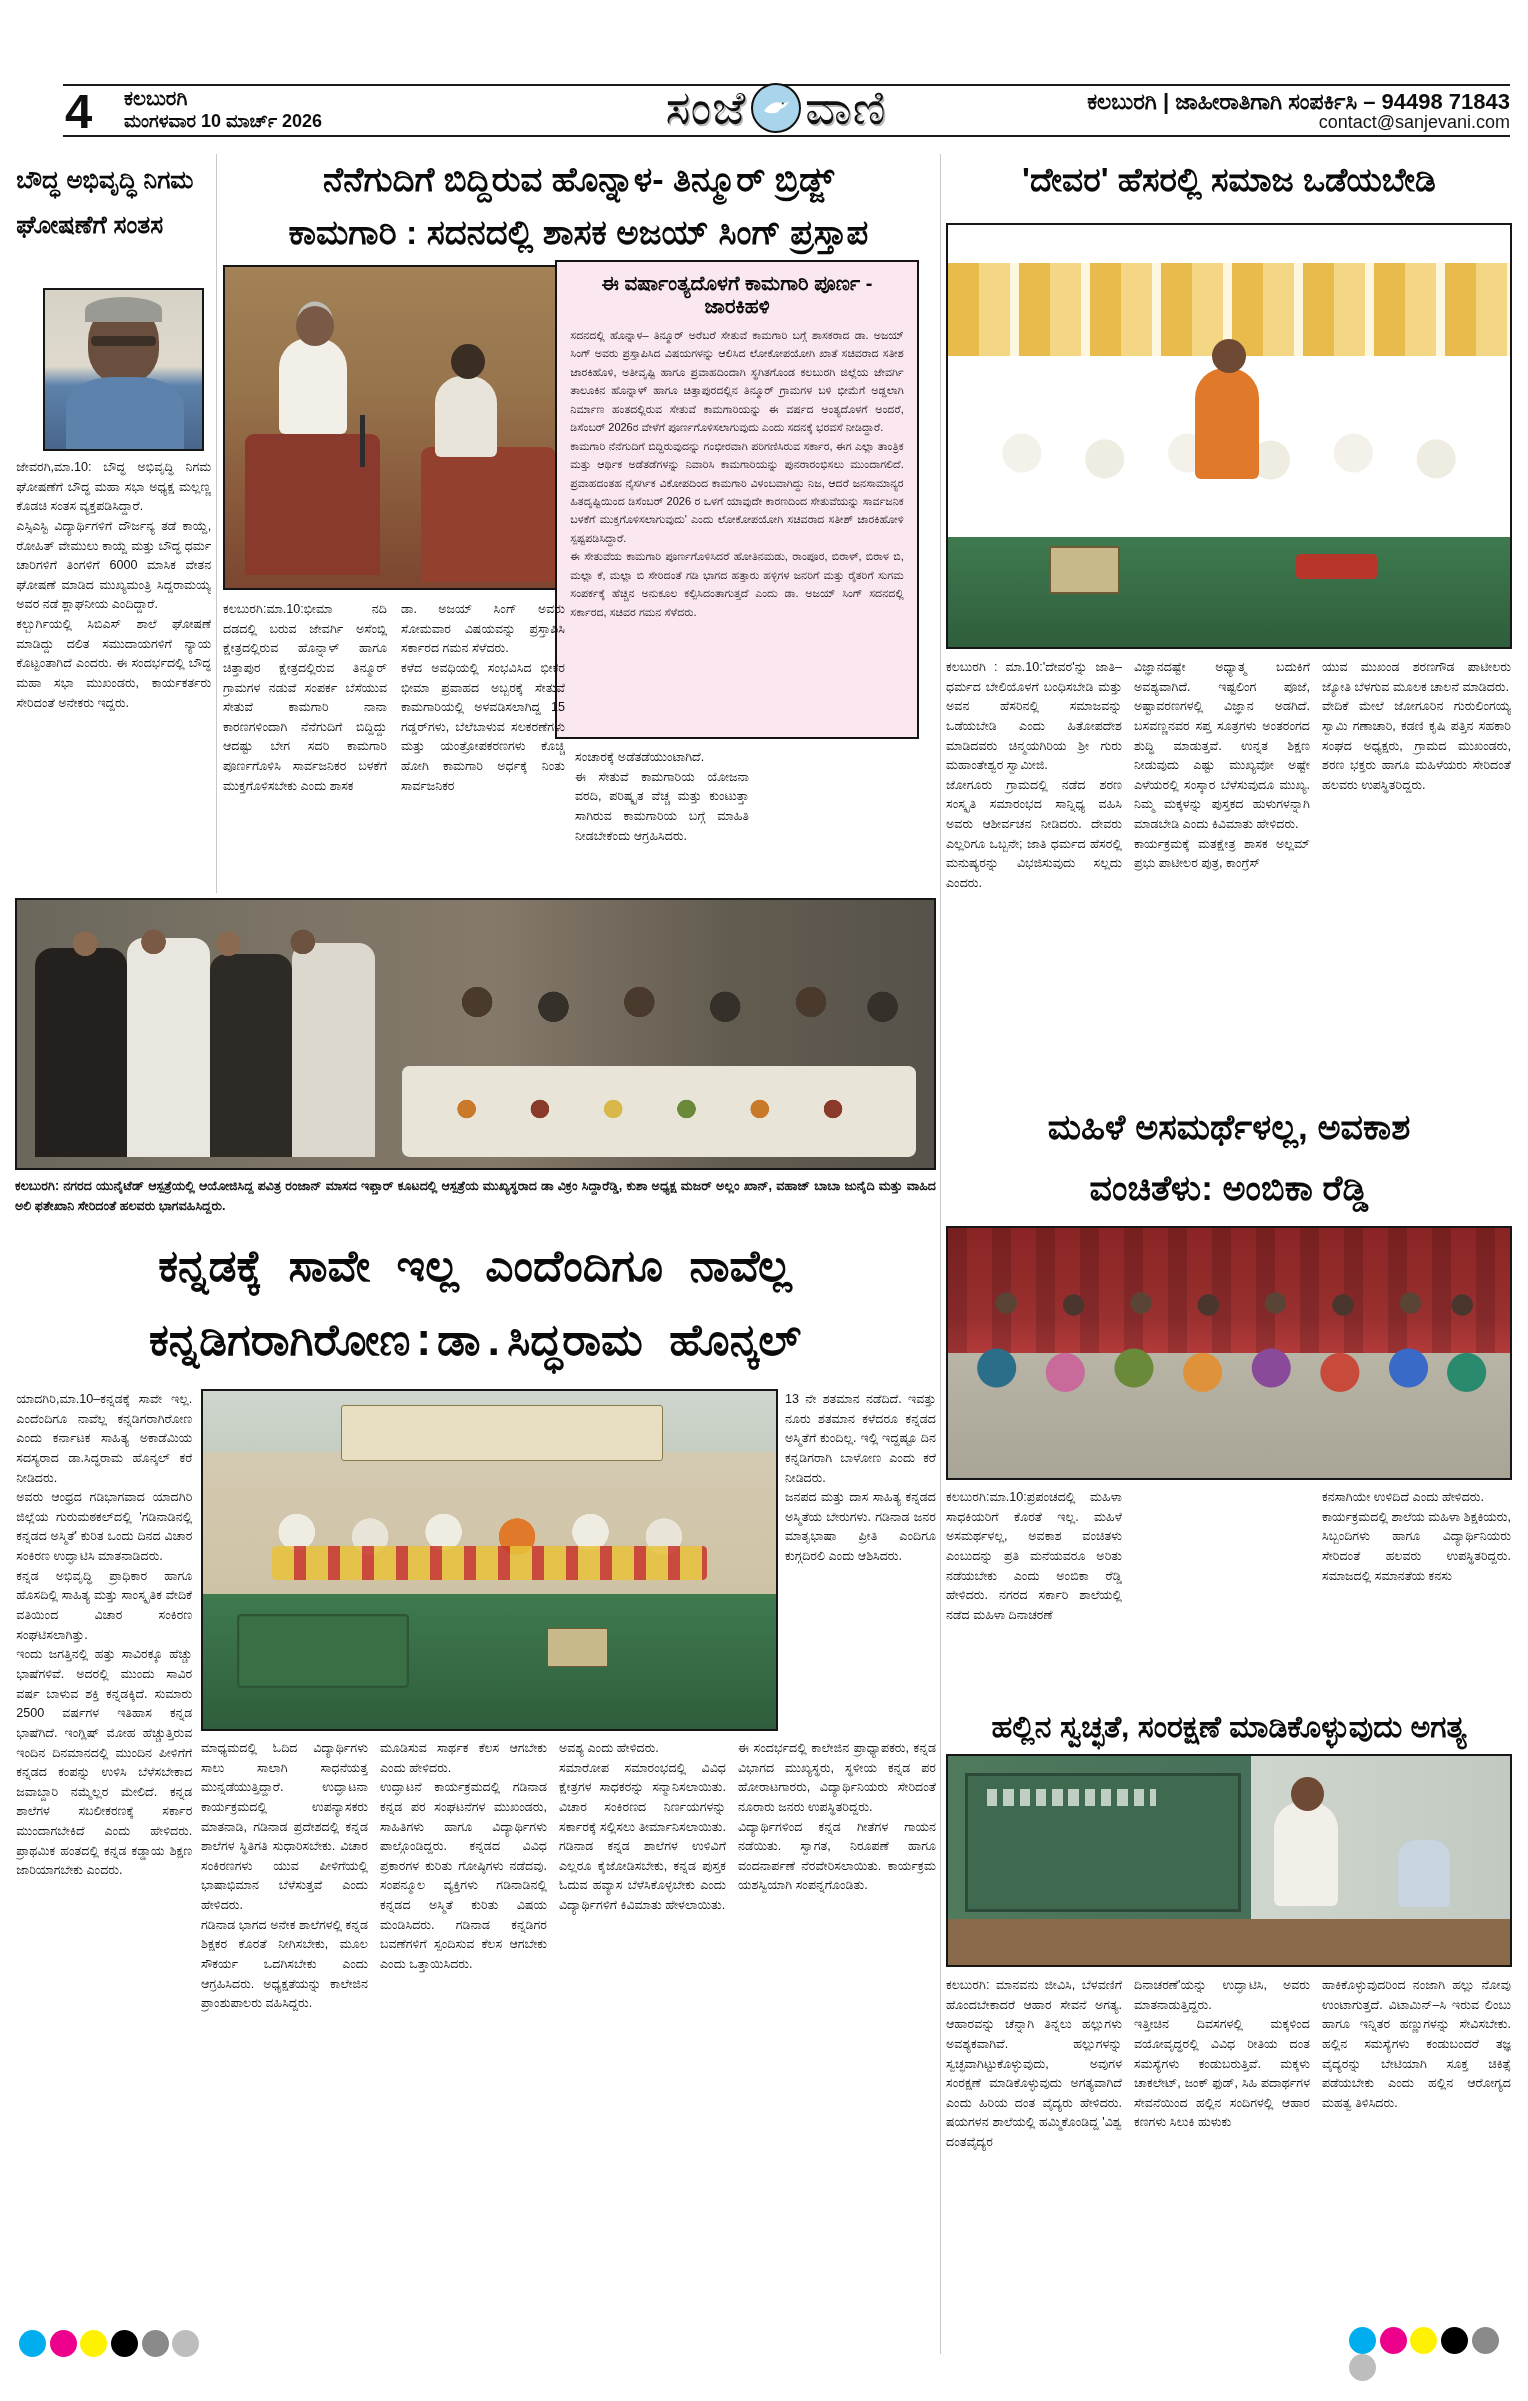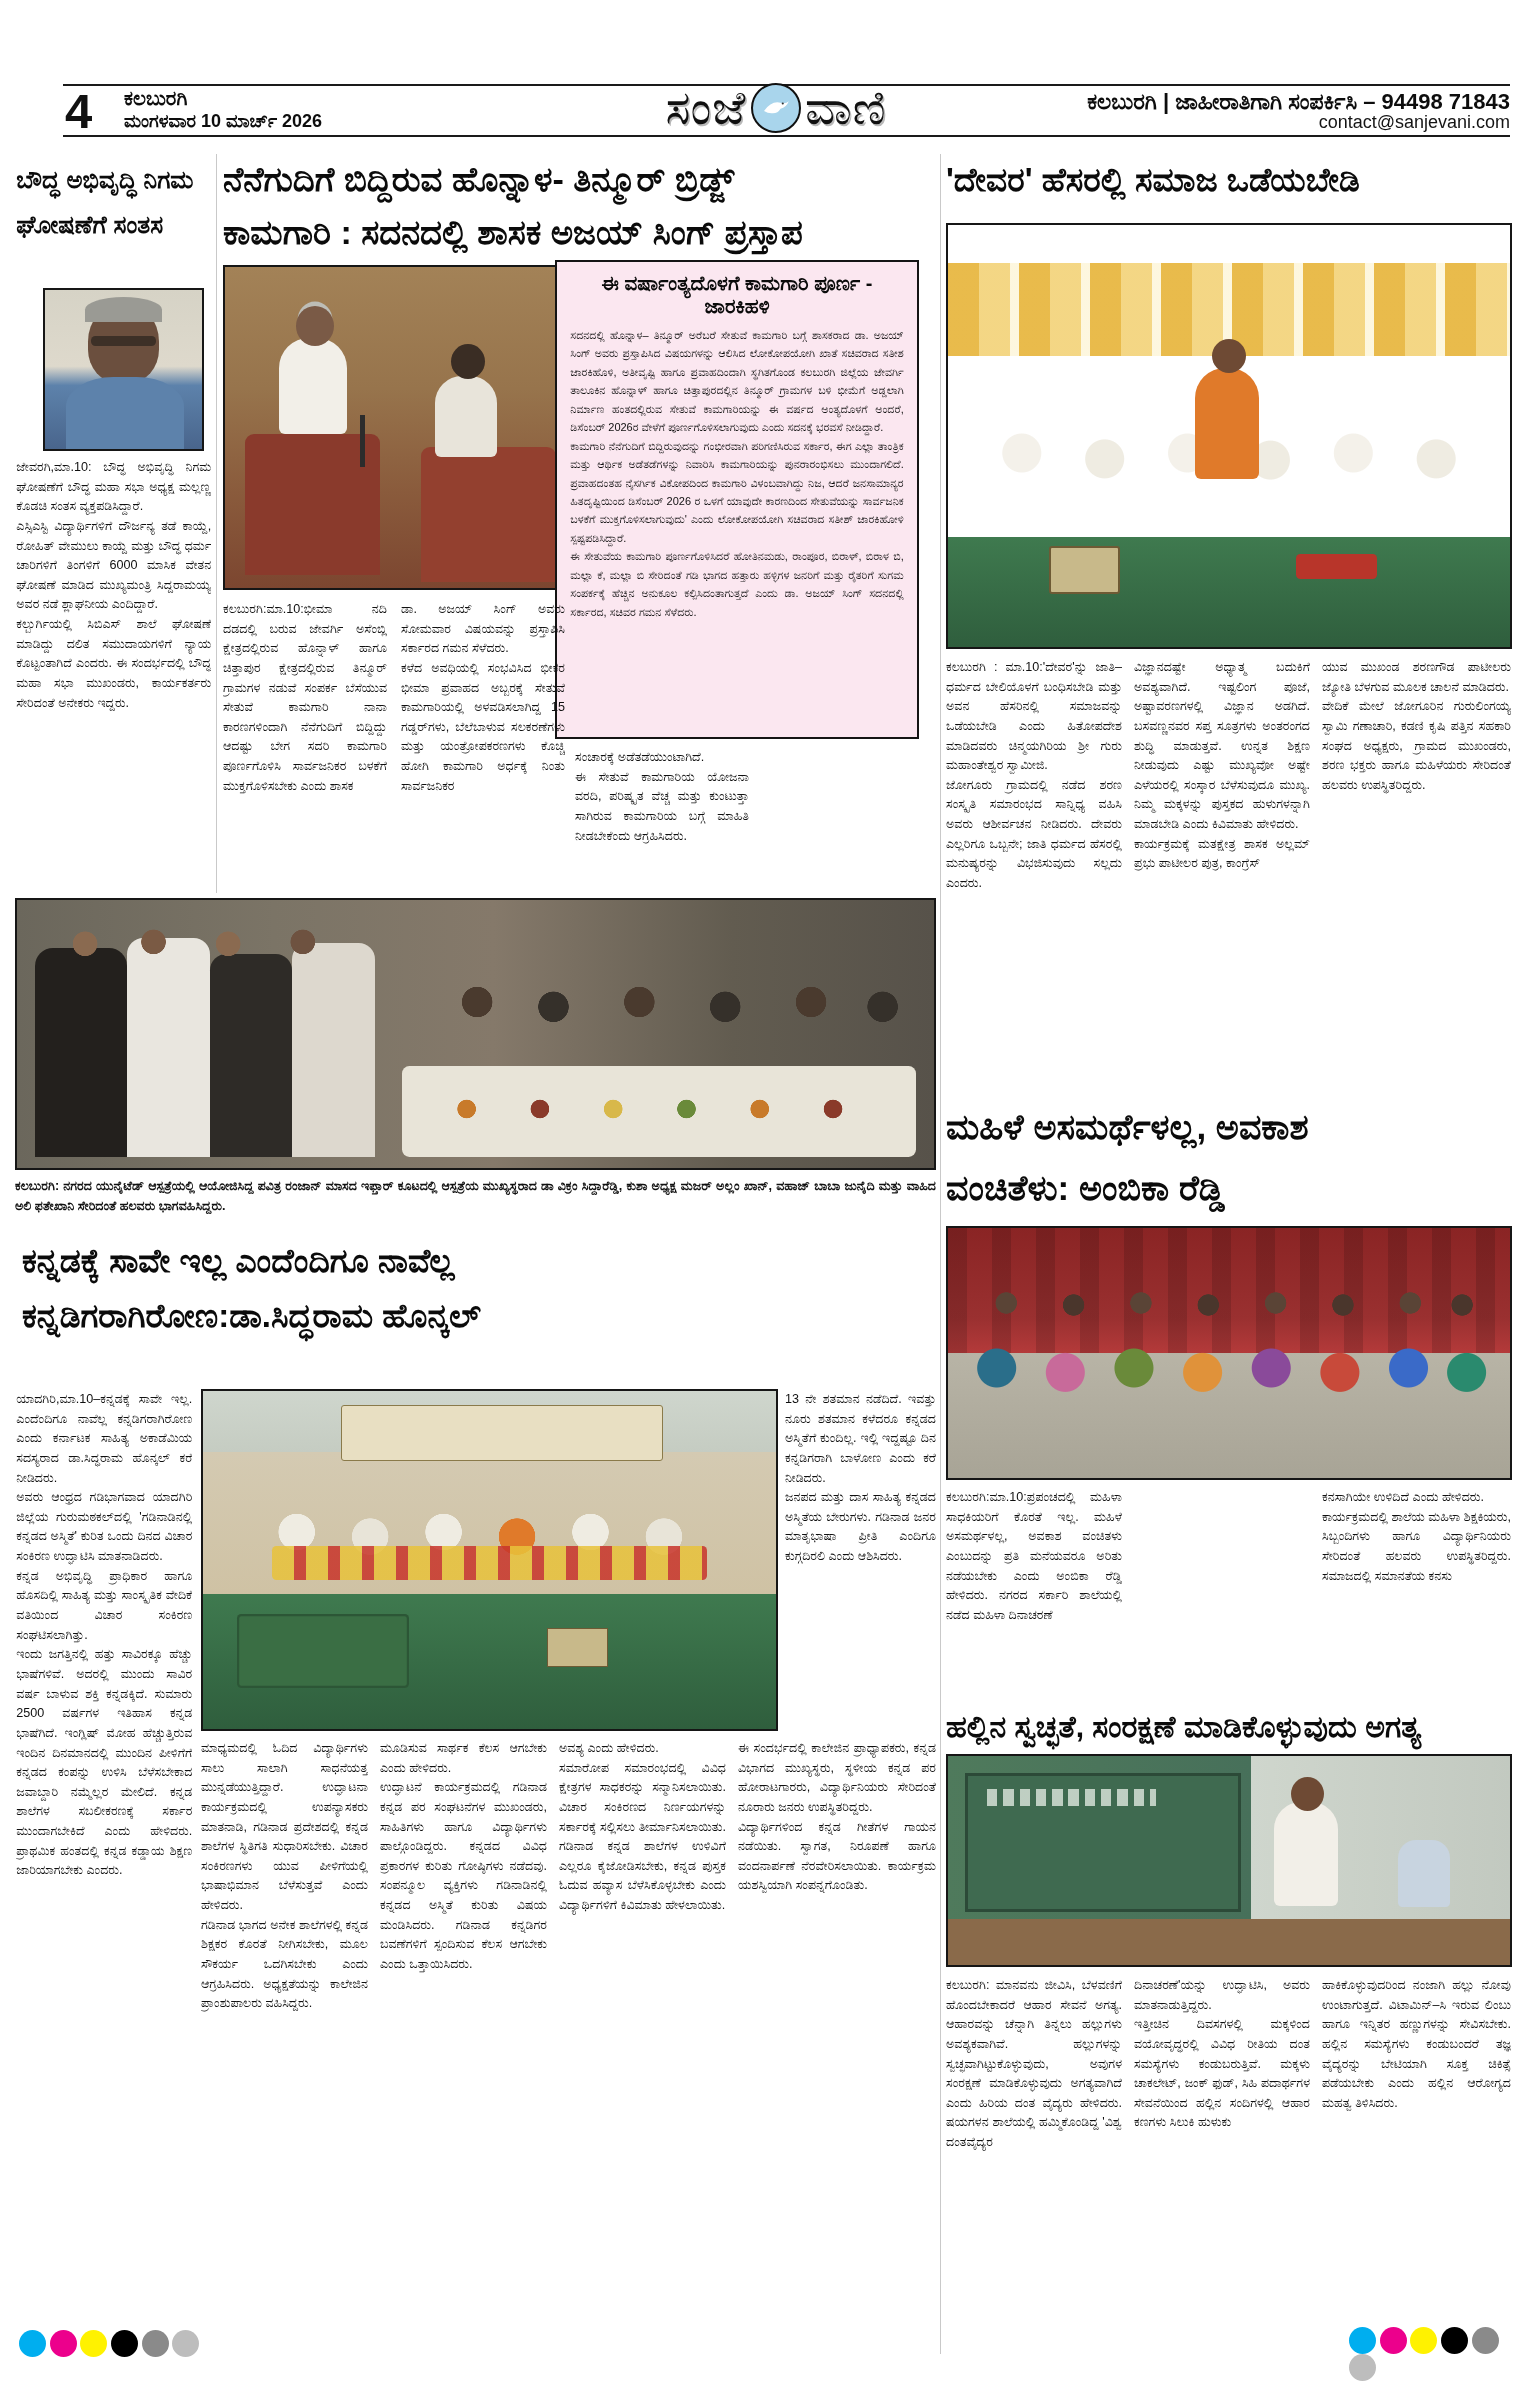--- a/index.html
+++ b/index.html
@@ -1,20 +1,20 @@
 <!DOCTYPE html>
 <html style="font-size:12px"><head>
 <meta charset="utf-8">
 <style>
   html,body{margin:0;padding:0;background:#e8e8e8;}
   .page{position:relative;width:1528px;height:2401px;background:#ffffff;
         font-family:"Liberation Sans",sans-serif;color:#111;overflow:hidden;}
   .abs{position:absolute;}
   .rule{position:absolute;background:#1a1a1a;}
-  .headline{position:absolute;font-weight:800;color:#0b0b0b;white-space:pre-line;}
+  .headline{position:absolute;font-weight:800;color:#0b0b0b;text-align:center;white-space:pre-line;}
   .body-text{position:absolute;font-size:12.6px;line-height:1.56;text-align:justify;
              white-space:pre-line;overflow:hidden;color:#101010;}
   .caption{position:absolute;font-size:12.6px;line-height:1.55;font-weight:700;
            text-align:justify;overflow:hidden;color:#101010;white-space:pre-line;}
   .photo{position:absolute;border:2.2px solid #161616;overflow:hidden;box-sizing:border-box;}
   .fg{position:absolute;}
   .col-rule{position:absolute;width:0.7px;background:#c9c9c9;}
   .masthead{position:absolute;display:flex;align-items:center;justify-content:center;gap:4.4px;}
   .mast-text{font-size:47px;font-weight:400;color:#101010;letter-spacing:0.7px;
              text-shadow:1.5px 1.5px 0 #b9b9b9;}
@@ -120,21 +120,21 @@
     <div class="fg" style="left:21%;top:20%;width:9%;height:76%;background:#2e2b27;border-radius:16.3px 16.3px 0 0;"></div>
     <div class="fg" style="left:30%;top:16%;width:9%;height:80%;background:#ddd8ce;border-radius:16.3px 16.3px 0 0;"></div>
     <div class="fg" style="left:4%;top:8%;width:34%;height:14%;background:radial-gradient(circle at 10% 60%,#8a6a50 0 12px,transparent 12.6px),radial-gradient(circle at 32% 55%,#7a5a44 0 12px,transparent 12.6px),radial-gradient(circle at 56% 60%,#8a6a50 0 12px,transparent 12.6px),radial-gradient(circle at 80% 55%,#6e5240 0 12px,transparent 12.6px);"></div>
     <div class="fg" style="left:42%;top:62%;width:56%;height:34%;background:#e8e4d8;border-radius:7.4px;"></div>
     <div class="fg" style="left:45%;top:68%;width:50%;height:20%;background:radial-gradient(circle at 8% 50%,#c87a2a 0 9px,transparent 9.6px),radial-gradient(circle at 24% 50%,#8a3a2a 0 9px,transparent 9.6px),radial-gradient(circle at 40% 50%,#d8b84a 0 9px,transparent 9.6px),radial-gradient(circle at 56% 50%,#6a8a3a 0 9px,transparent 9.6px),radial-gradient(circle at 72% 50%,#c87a2a 0 9px,transparent 9.6px),radial-gradient(circle at 88% 50%,#8a3a2a 0 9px,transparent 9.6px);"></div>
     <div class="fg" style="left:46%;top:26%;width:52%;height:30%;background:radial-gradient(circle at 8% 40%,#4a3a2e 0 15px,transparent 15.5px),radial-gradient(circle at 24% 46%,#35302a 0 15px,transparent 15.5px),radial-gradient(circle at 42% 40%,#4a3a2e 0 15px,transparent 15.5px),radial-gradient(circle at 60% 46%,#35302a 0 15px,transparent 15.5px),radial-gradient(circle at 78% 40%,#4a3a2e 0 15px,transparent 15.5px),radial-gradient(circle at 93% 46%,#35302a 0 15px,transparent 15.5px);"></div>
   </div>
 
   <div class="caption" style="left:15px;top:1177px;width:921px;height:47px;font-weight:600;">ಕಲಬುರಗಿ: ನಗರದ ಯುನೈಟೆಡ್ ಆಸ್ಪತ್ರೆಯಲ್ಲಿ ಆಯೋಜಿಸಿದ್ದ ಪವಿತ್ರ ರಂಜಾನ್ ಮಾಸದ ಇಫ್ತಾರ್ ಕೂಟದಲ್ಲಿ ಆಸ್ಪತ್ರೆಯ ಮುಖ್ಯಸ್ಥರಾದ ಡಾ ವಿಕ್ರಂ ಸಿದ್ದಾರೆಡ್ಡಿ, ಕುಶಾ ಅಧ್ಯಕ್ಷ ಮಜರ್ ಅಲ್ಲಂ ಖಾನ್, ವಹಾಜ್ ಬಾಬಾ ಜುನೈದಿ ಮತ್ತು ವಾಹಿದ ಅಲಿ ಫತೇಖಾನಿ ಸೇರಿದಂತೆ ಹಲವರು ಭಾಗವಹಿಸಿದ್ದರು.</div>
 
-  <div class="headline" style="left:22px;top:1233px;width:906px;font-size:33px;line-height:1.68;font-weight:900;">ಕನ್ನಡಕ್ಕೆ ಸಾವೇ ಇಲ್ಲ ಎಂದೆಂದಿಗೂ ನಾವೆಲ್ಲ
+  <div class="headline" style="left:22px;top:1233px;width:906px;font-size:44px;line-height:1.68;font-weight:900;font-family:Liberation Mono, monospace;">ಕನ್ನಡಕ್ಕೆ ಸಾವೇ ಇಲ್ಲ ಎಂದೆಂದಿಗೂ ನಾವೆಲ್ಲ
 ಕನ್ನಡಿಗರಾಗಿರೋಣ:ಡಾ.ಸಿದ್ಧರಾಮ ಹೊನ್ಕಲ್</div>
 
   <div class="body-text" style="left:16.3px;top:1390px;width:176px;height:958px;">ಯಾದಗಿರಿ,ಮಾ.10–ಕನ್ನಡಕ್ಕೆ ಸಾವೇ ಇಲ್ಲ. ಎಂದೆಂದಿಗೂ ನಾವೆಲ್ಲ ಕನ್ನಡಿಗರಾಗಿರೋಣ ಎಂದು ಕರ್ನಾಟಕ ಸಾಹಿತ್ಯ ಅಕಾಡೆಮಿಯ ಸದಸ್ಯರಾದ ಡಾ.ಸಿದ್ಧರಾಮ ಹೊನ್ಕಲ್ ಕರೆ ನೀಡಿದರು.
 ಅವರು ಆಂಧ್ರದ ಗಡಿಭಾಗವಾದ ಯಾದಗಿರಿ ಜಿಲ್ಲೆಯ ಗುರುಮಠಕಲ್‌ದಲ್ಲಿ 'ಗಡಿನಾಡಿನಲ್ಲಿ ಕನ್ನಡದ ಅಸ್ಮಿತೆ' ಕುರಿತ ಒಂದು ದಿನದ ವಿಚಾರ ಸಂಕಿರಣ ಉದ್ಘಾಟಿಸಿ ಮಾತನಾಡಿದರು.
 ಕನ್ನಡ ಅಭಿವೃದ್ಧಿ ಪ್ರಾಧಿಕಾರ ಹಾಗೂ ಹೊಸದಿಲ್ಲಿ ಸಾಹಿತ್ಯ ಮತ್ತು ಸಾಂಸ್ಕೃತಿಕ ವೇದಿಕೆ ವತಿಯಿಂದ ವಿಚಾರ ಸಂಕಿರಣ ಸಂಘಟಿಸಲಾಗಿತ್ತು.
 ಇಂದು ಜಗತ್ತಿನಲ್ಲಿ ಹತ್ತು ಸಾವಿರಕ್ಕೂ ಹೆಚ್ಚು ಭಾಷೆಗಳಿವೆ. ಅದರಲ್ಲಿ ಮುಂದು ಸಾವಿರ ವರ್ಷ ಬಾಳುವ ಶಕ್ತಿ ಕನ್ನಡಕ್ಕಿದೆ. ಸುಮಾರು 2500 ವರ್ಷಗಳ ಇತಿಹಾಸ ಕನ್ನಡ ಭಾಷೆಗಿದೆ. ಇಂಗ್ಲಿಷ್ ಮೋಹ ಹೆಚ್ಚುತ್ತಿರುವ ಇಂದಿನ ದಿನಮಾನದಲ್ಲಿ ಮುಂದಿನ ಪೀಳಿಗೆಗೆ ಕನ್ನಡದ ಕಂಪನ್ನು ಉಳಿಸಿ ಬೆಳೆಸಬೇಕಾದ ಜವಾಬ್ದಾರಿ ನಮ್ಮೆಲ್ಲರ ಮೇಲಿದೆ. ಕನ್ನಡ ಶಾಲೆಗಳ ಸಬಲೀಕರಣಕ್ಕೆ ಸರ್ಕಾರ ಮುಂದಾಗಬೇಕಿದೆ ಎಂದು ಹೇಳಿದರು. ಪ್ರಾಥಮಿಕ ಹಂತದಲ್ಲಿ ಕನ್ನಡ ಕಡ್ಡಾಯ ಶಿಕ್ಷಣ ಜಾರಿಯಾಗಬೇಕು ಎಂದರು.</div>
 
   <div class="photo" style="left:201px;top:1389px;width:577px;height:342px;background:linear-gradient(180deg,#cfd6cd 0%,#c5ccc2 18%,#d4cab2 18%,#cfc2a4 60%,#3f7a4f 60%,#2f5e3d 100%);">
     <div class="fg" style="left:24%;top:4%;width:56%;height:16%;background:#e8dfc2;border:1.5px solid #8a7a4a;border-radius:3px;"></div>
     <div class="fg" style="left:10%;top:28%;width:80%;height:34%;background:radial-gradient(circle at 8% 40%,#efece2 0 18px,transparent 18.5px),radial-gradient(circle at 24% 44%,#e8e4d8 0 18px,transparent 18.5px),radial-gradient(circle at 40% 40%,#efece2 0 18px,transparent 18.5px),radial-gradient(circle at 56% 44%,#e07a2a 0 18px,transparent 18.5px),radial-gradient(circle at 72% 40%,#efece2 0 18px,transparent 18.5px),radial-gradient(circle at 88% 44%,#e8e4d8 0 18px,transparent 18.5px);"></div>

